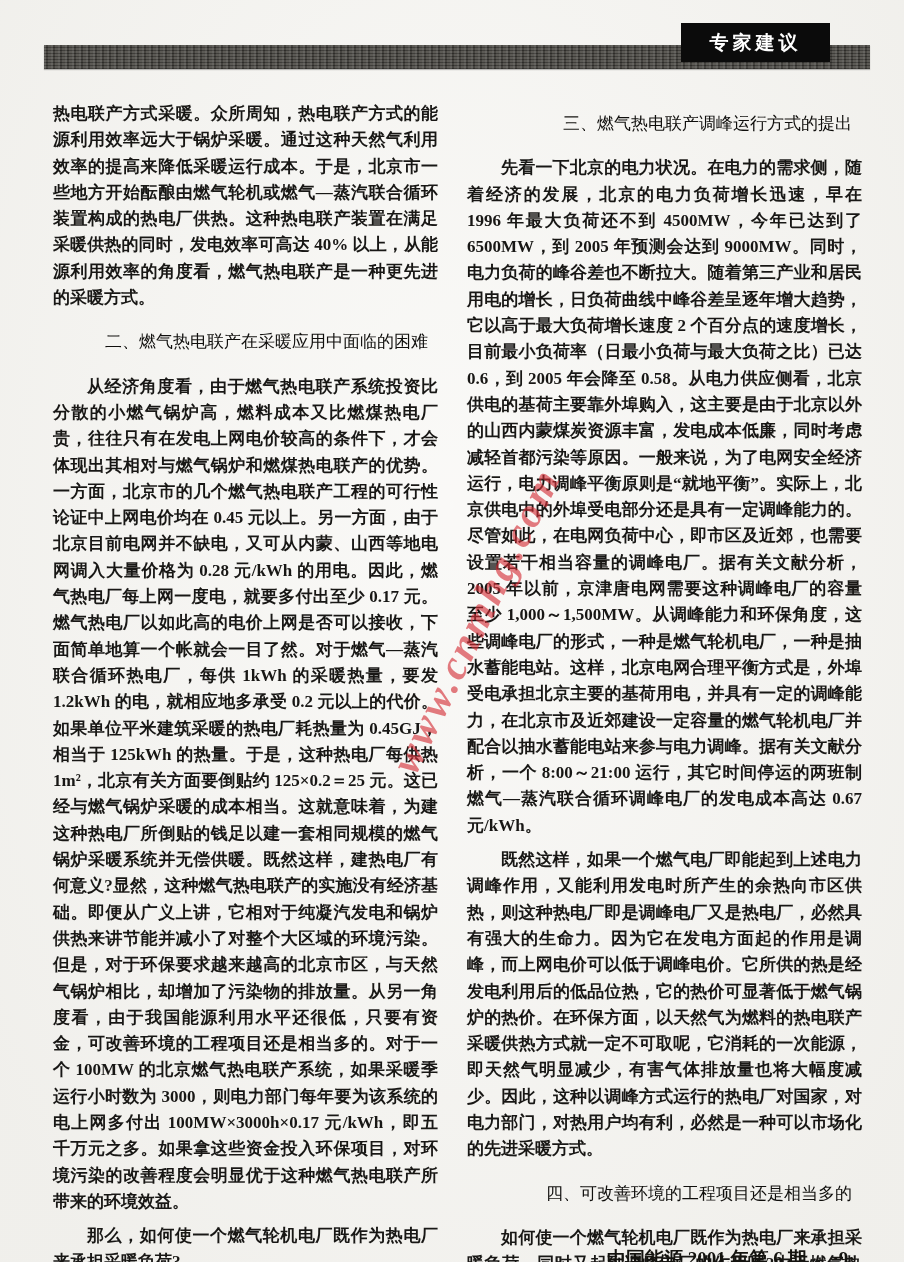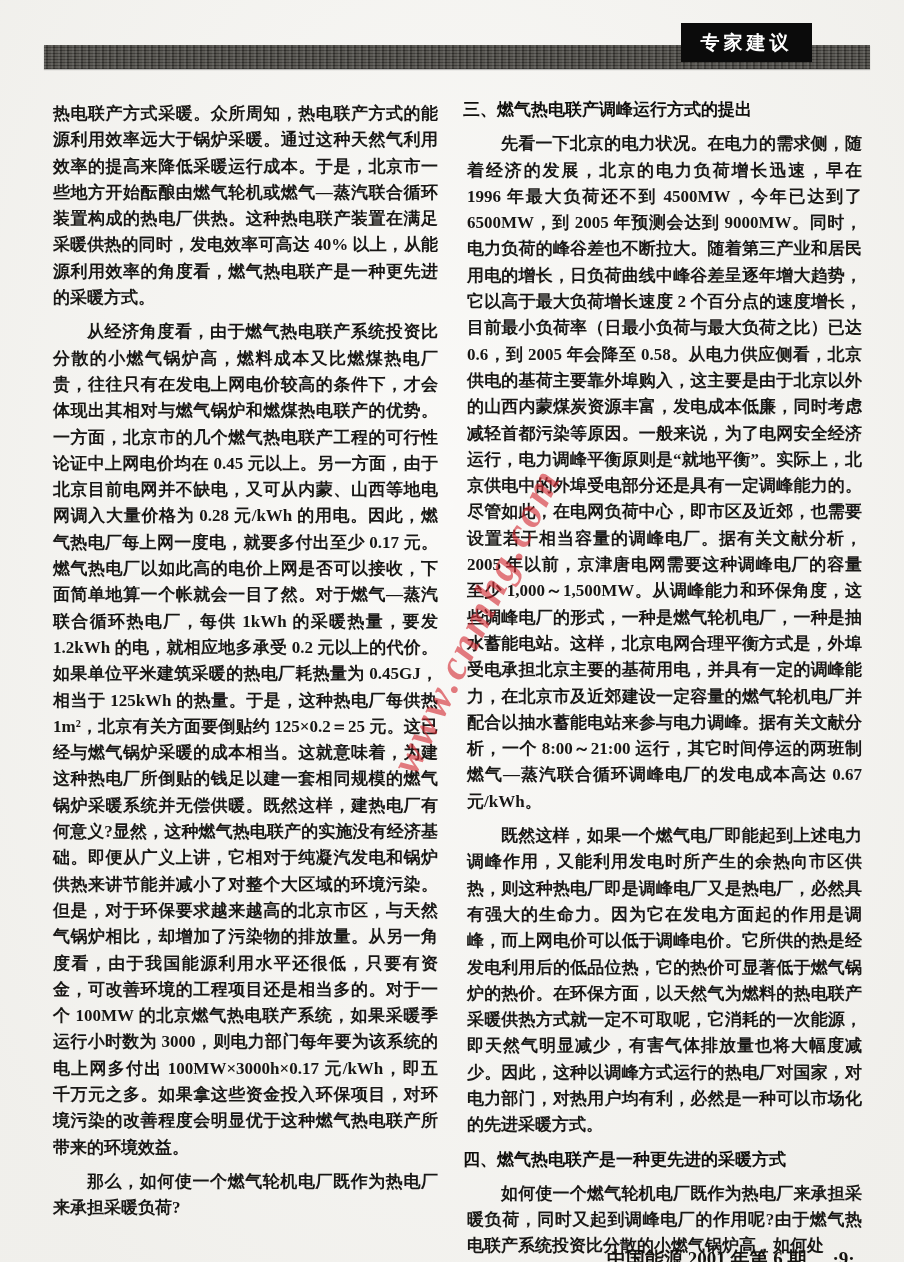--- a/index.html
+++ b/index.html
@@ -25,21 +25,21 @@
     width: 826px; height: 24px;
     background:
       repeating-linear-gradient(90deg, rgba(255,255,255,0.10) 0 2px, rgba(0,0,0,0.18) 2px 4px, rgba(255,255,255,0.04) 4px 7px),
       repeating-linear-gradient(0deg, rgba(0,0,0,0.25) 0 1px, rgba(255,255,255,0.06) 1px 3px),
       #4a4843;
     box-shadow: 0 1px 1px rgba(0,0,0,0.25);
   }
   .header-tag {
     position: absolute;
     left: 681px; top: 23px;
-    width: 131px; height: 39px;
+    width: 149px; height: 39px;
     background: #0b0b0b;
     color: #ffffff;
     display: flex; align-items: center; justify-content: center;
     font-size: 19px;
     letter-spacing: 4px;
     font-weight: bold;
   }
   
   .col {
     position: absolute;
@@ -51,25 +51,25 @@
   }
   .col-left  { left: 45px;  width: 401px; }
   .col-right { left: 459px; width: 411px; }
   p.body {
     margin: 8px;
     text-indent: 2em;
     font-weight: bold;
   }
   p.noindent { text-indent: 0; }
   h3.sec {
-    margin: 4px;
+    margin: 18px;
     font-size: 17px;
     line-height: 26.3px;
-    font-weight: bold;
-    text-align: left;
+    font-weight: normal;
+    text-align: right;
     color: #0f0e0c;
   }
   
   .watermark {
     position: absolute;
     left: 310px; top: 598px;
     width: 330px;
     text-align: center;
     transform: rotate(-64deg);
     font-size: 42px;
@@ -96,29 +96,30 @@
 
 <div class="page">
 
   <div class="header-bar"></div>
   <div class="header-tag">
     <span>专家建议</span>
   </div>
 
   <div class="col col-left">
     <p class="body noindent">热电联产方式采暖。众所周知，热电联产方式的能源利用效率远大于锅炉采暖。通过这种天然气利用效率的提高来降低采暖运行成本。于是，北京市一些地方开始酝酿由燃气轮机或燃气—蒸汽联合循环装置构成的热电厂供热。这种热电联产装置在满足采暖供热的同时，发电效率可高达 40% 以上，从能源利用效率的角度看，燃气热电联产是一种更先进的采暖方式。</p>
+    <h3 class="sec">二、燃气热电联产在采暖应用中面临的困难</h3>
     <p class="body">从经济角度看，由于燃气热电联产系统投资比分散的小燃气锅炉高，燃料成本又比燃煤热电厂贵，往往只有在发电上网电价较高的条件下，才会体现出其相对与燃气锅炉和燃煤热电联产的优势。一方面，北京市的几个燃气热电联产工程的可行性论证中上网电价均在 0.45 元以上。另一方面，由于北京目前电网并不缺电，又可从内蒙、山西等地电网调入大量价格为 0.28 元/kWh 的用电。因此，燃气热电厂每上网一度电，就要多付出至少 0.17 元。燃气热电厂以如此高的电价上网是否可以接收，下面简单地算一个帐就会一目了然。对于燃气—蒸汽联合循环热电厂，每供 1kWh 的采暖热量，要发 1.2kWh 的电，就相应地多承受 0.2 元以上的代价。如果单位平米建筑采暖的热电厂耗热量为 0.45GJ，相当于 125kWh 的热量。于是，这种热电厂每供热 1m²，北京有关方面要倒贴约 125×0.2＝25 元。这已经与燃气锅炉采暖的成本相当。这就意味着，为建这种热电厂所倒贴的钱足以建一套相同规模的燃气锅炉采暖系统并无偿供暖。既然这样，建热电厂有何意义?显然，这种燃气热电联产的实施没有经济基础。即便从广义上讲，它相对于纯凝汽发电和锅炉供热来讲节能并减小了对整个大区域的环境污染。但是，对于环保要求越来越高的北京市区，与天然气锅炉相比，却增加了污染物的排放量。从另一角度看，由于我国能源利用水平还很低，只要有资金，可改善环境的工程项目还是相当多的。对于一个 100MW 的北京燃气热电联产系统，如果采暖季运行小时数为 3000，则电力部门每年要为该系统的电上网多付出 100MW×3000h×0.17 元/kWh，即五千万元之多。如果拿这些资金投入环保项目，对环境污染的改善程度会明显优于这种燃气热电联产所带来的环境效益。</p>
     <p class="body">那么，如何使一个燃气轮机电厂既作为热电厂来承担采暖负荷?</p>
   </div>
 
   <div class="col col-right">
     <h3 class="sec">三、燃气热电联产调峰运行方式的提出</h3>
     <p class="body">先看一下北京的电力状况。在电力的需求侧，随着经济的发展，北京的电力负荷增长迅速，早在 1996 年最大负荷还不到 4500MW，今年已达到了 6500MW，到 2005 年预测会达到 9000MW。同时，电力负荷的峰谷差也不断拉大。随着第三产业和居民用电的增长，日负荷曲线中峰谷差呈逐年增大趋势，它以高于最大负荷增长速度 2 个百分点的速度增长，目前最小负荷率（日最小负荷与最大负荷之比）已达 0.6，到 2005 年会降至 0.58。从电力供应侧看，北京供电的基荷主要靠外埠购入，这主要是由于北京以外的山西内蒙煤炭资源丰富，发电成本低廉，同时考虑减轻首都污染等原因。一般来说，为了电网安全经济运行，电力调峰平衡原则是“就地平衡”。实际上，北京供电中的外埠受电部分还是具有一定调峰能力的。尽管如此，在电网负荷中心，即市区及近郊，也需要设置若干相当容量的调峰电厂。据有关文献分析，2005 年以前，京津唐电网需要这种调峰电厂的容量至少 1,000～1,500MW。从调峰能力和环保角度，这些调峰电厂的形式，一种是燃气轮机电厂，一种是抽水蓄能电站。这样，北京电网合理平衡方式是，外埠受电承担北京主要的基荷用电，并具有一定的调峰能力，在北京市及近郊建设一定容量的燃气轮机电厂并配合以抽水蓄能电站来参与电力调峰。据有关文献分析，一个 8:00～21:00 运行，其它时间停运的两班制燃气—蒸汽联合循环调峰电厂的发电成本高达 0.67 元/kWh。</p>
     <p class="body">既然这样，如果一个燃气电厂即能起到上述电力调峰作用，又能利用发电时所产生的余热向市区供热，则这种热电厂即是调峰电厂又是热电厂，必然具有强大的生命力。因为它在发电方面起的作用是调峰，而上网电价可以低于调峰电价。它所供的热是经发电利用后的低品位热，它的热价可显著低于燃气锅炉的热价。在环保方面，以天然气为燃料的热电联产采暖供热方式就一定不可取呢，它消耗的一次能源，即天然气明显减少，有害气体排放量也将大幅度减少。因此，这种以调峰方式运行的热电厂对国家，对电力部门，对热用户均有利，必然是一种可以市场化的先进采暖方式。</p>
-    <h3 class="sec">四、燃气热电联产是一种更先进的采暖方式</h3>
+    <h3 class="sec">四、可改善环境的工程项目还是相当多的</h3>
     <p class="body">如何使一个燃气轮机电厂既作为热电厂来承担采暖负荷，同时又起到调峰电厂的作用呢?由于燃气热电联产系统投资比分散的小燃气锅炉高，如何处</p>
   </div>
 
   <div class="watermark">www.cnmhg.com</div>
 
   <div class="footer">
     <span>中国能源 2001 年第 6 期</span><span class="pgno">·9·</span>
   </div>
 
 </div>

